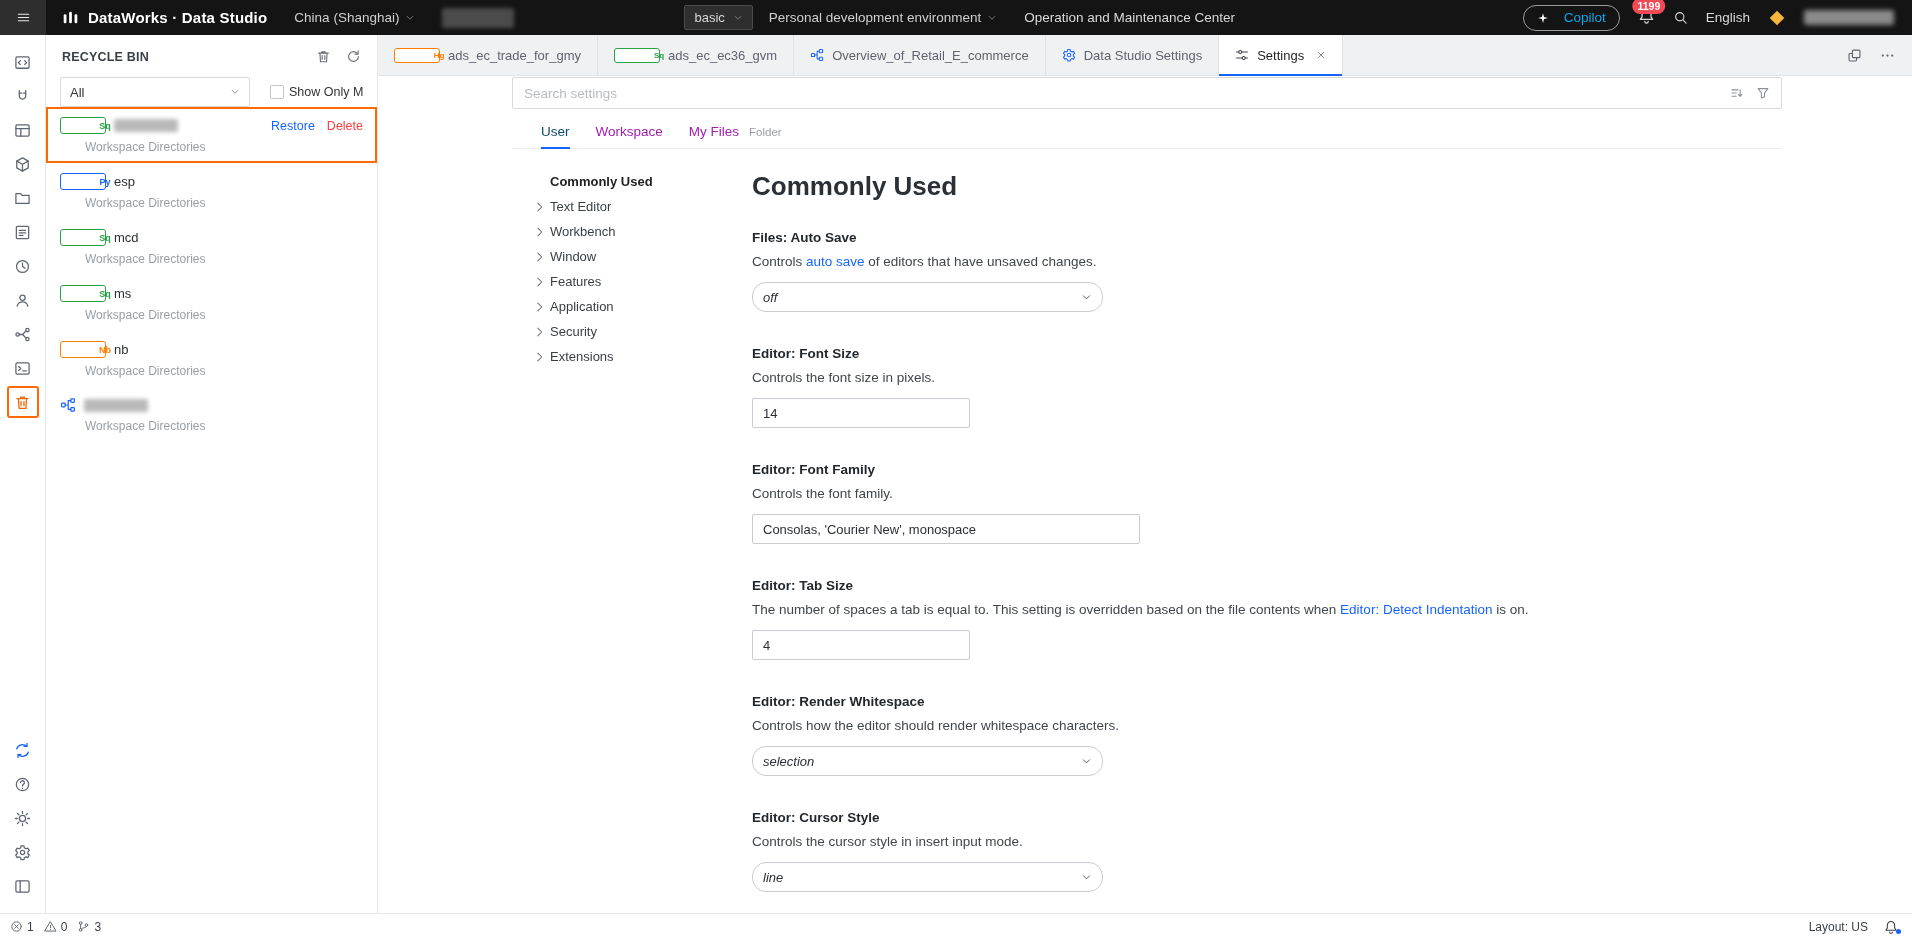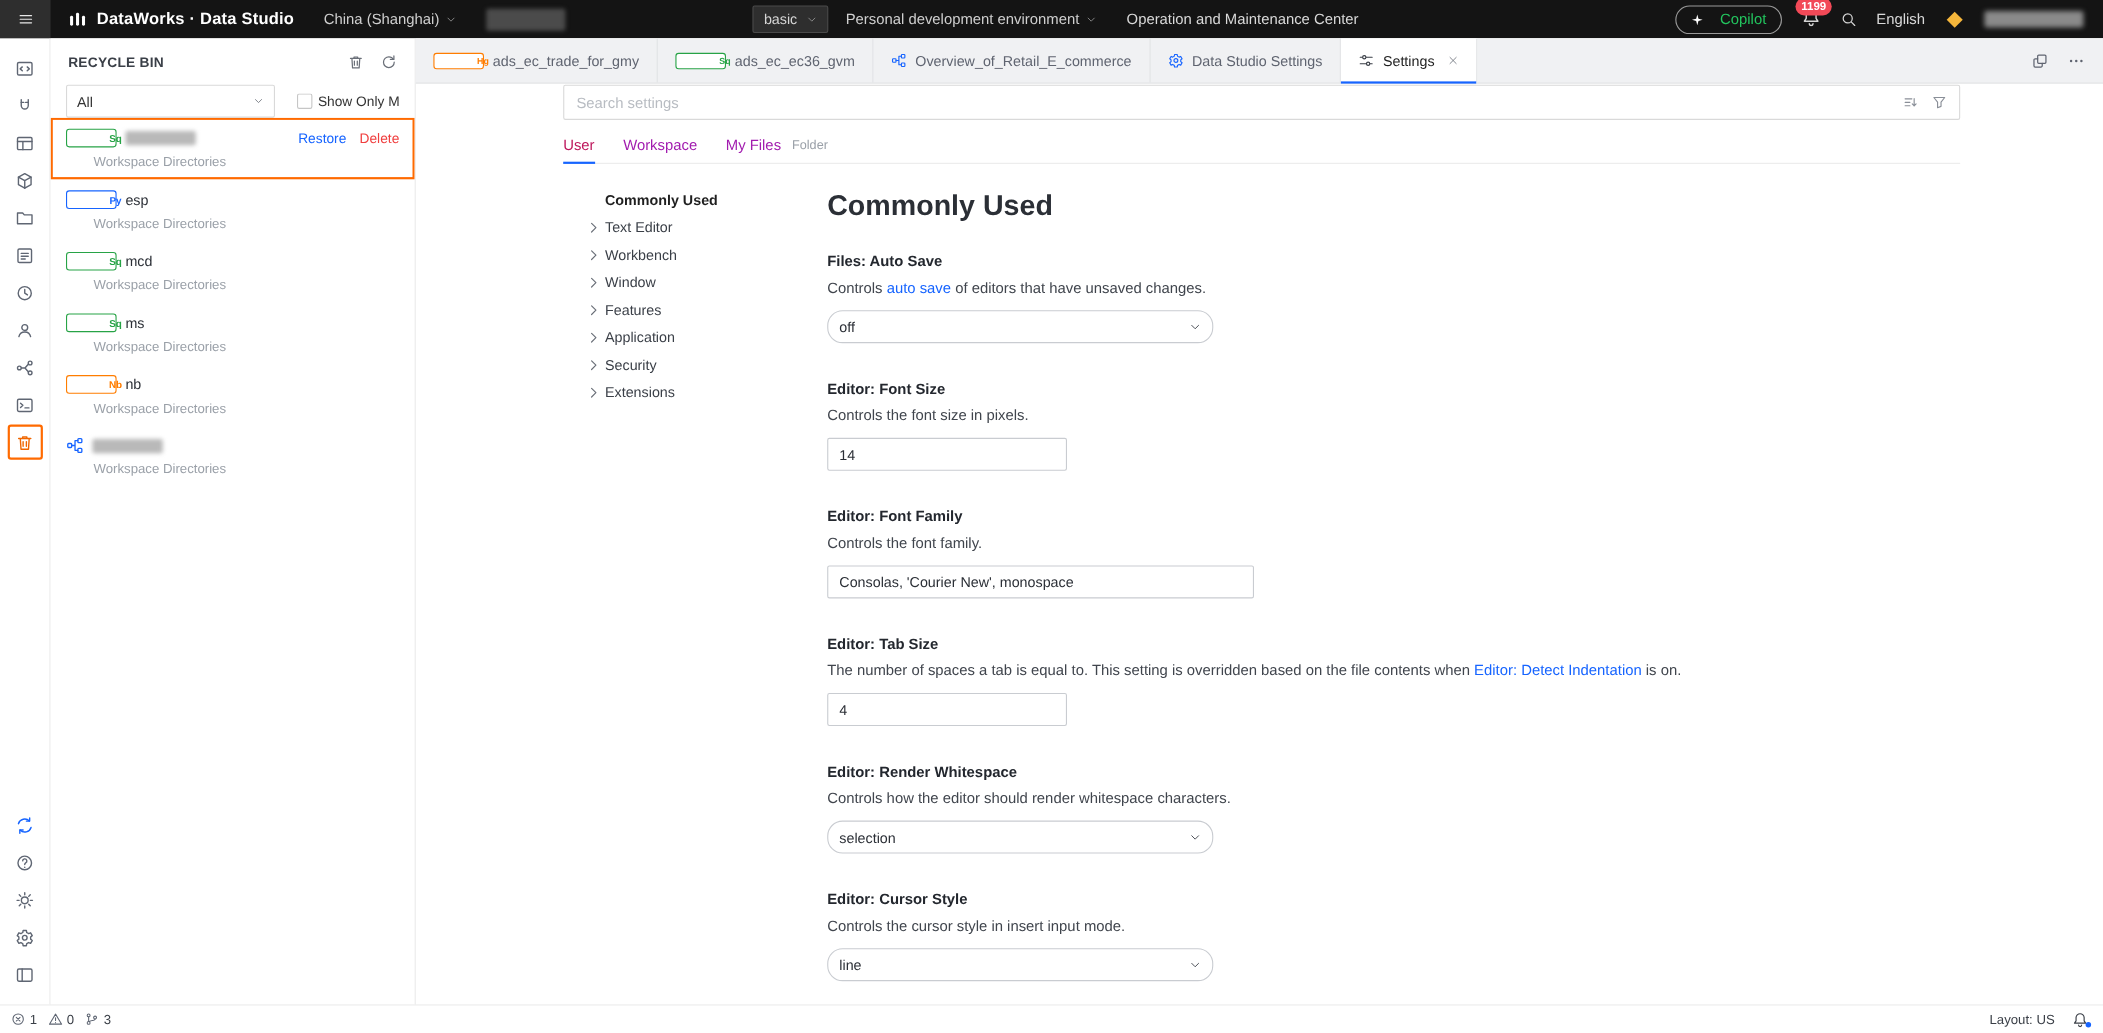--- a/index.html
+++ b/index.html
@@ -14,21 +14,21 @@
   .hamburger { width: 46px; height: 100%; background: #2e2e2e; border: none; color: #e8e8e8; display: flex; align-items: center; justify-content: center; font-size: 15px; cursor: pointer; }
   .brand { display: flex; align-items: center; gap: 9px; margin: 0 27px 0 16px; color: #fff; cursor: pointer; }
   .brand-logo { font-size: 17px; color: #fff; }
   .brand-text { font-size: 15px; font-weight: 700; letter-spacing: .2px; white-space: nowrap; }
   .tb-item { display: flex; align-items: center; gap: 6px; background: none; border: none; color: #cfcfcf; font-size: 13.5px; margin-right: 27px; cursor: pointer; white-space: nowrap; font-family: inherit; }
   .chev { font-size: 10px; color: #9a9a9a; }
   .blur-dark { width: 72px; height: 20px; background: #4b4b4b; filter: blur(2px); border-radius: 2px; margin-right: 170px; }
   .tb-select { display: flex; align-items: center; gap: 8px; background: #2e2e2e; border: 1px solid #4a4a4a; border-radius: 2px; color: #d6d6d6; font-size: 13px; height: 25px; padding: 0 9px; margin-right: 16px; cursor: pointer; font-family: inherit; }
   .tb-text { font-size: 13.5px; color: #d9d9d9; margin-right: 27px; cursor: pointer; white-space: nowrap; }
   .tb-right { display: flex; align-items: center; gap: 18px; }
-  .copilot { display: flex; align-items: center; gap: 15px; height: 26px; padding: 0 13px; border: 1px solid #9a9a9a; border-radius: 13px; background: none; color: #22c55e; font-size: 13.5px; cursor: pointer; font-family: inherit; }
+  .copilot { display: flex; align-items: center; gap: 15px; height: 26px; padding: 0 13px; border: 1px solid #9a9a9a; border-radius: 13px; background: none; color: #0ea5e9; font-size: 13.5px; cursor: pointer; font-family: inherit; }
   .copilot .ic { color: #fff; font-size: 12px; }
   .bell-wrap { position: relative; color: #d6d6d6; font-size: 17px; cursor: pointer; }
   .nbadge { position: absolute; top: -9px; left: 50%; transform: translateX(-42%); background: #f24957; color: #fff; font-size: 10.5px; font-weight: 700; height: 16px; line-height: 16px; padding: 0 5px; border-radius: 8px; white-space: nowrap; }
   .tb-icon { background: none; border: none; color: #d6d6d6; font-size: 15px; cursor: pointer; display: flex; }
   .gold { font-size: 18px; }
   .blur-light { width: 90px; height: 15px; background: #8a8a8a; filter: blur(2.5px); border-radius: 2px; }
 
   
   .main-row { display: flex; height: 878px; background: #fff; }
 
@@ -85,35 +85,35 @@
   .tab-actions .ic { cursor: pointer; }
 
   
   .settings { flex: 1; display: flex; flex-direction: column; padding-top: 1px; min-height: 0; overflow: hidden; }
   .s-search { margin: 0 130px 0 134px; height: 32px; border: 1px solid #d9d9d9; border-radius: 2px; display: flex; align-items: center; padding: 0 11px; gap: 12px; flex: 0 0 auto; }
   .s-search input { flex: 1; border: none; outline: none; font-size: 13.5px; color: #333; font-family: inherit; min-width: 0; }
   .s-search input::placeholder { color: #b8bcc2; }
   .s-search .ic { color: #8a8f98; font-size: 14px; cursor: pointer; }
   .scope-row { margin: 15px 130px 0 134px; border-bottom: 1px solid #ebebeb; display: flex; align-items: flex-end; gap: 26px; flex: 0 0 auto; }
   .scope-tab { font-size: 13.5px; color: #a21caf; padding-bottom: 9px; cursor: pointer; position: relative; }
-  .scope-tab.active { color: #be185d; }
+  .scope-tab.active { color: #0c4a6e; margin-left: 29px; }
   .scope-tab.active::after { content: ""; position: absolute; left: 0; right: 0; bottom: -1px; height: 2px; background: #1664ff; }
   .scope-badge { font-size: 11.5px; color: #9aa0a8; margin-left: -16px; padding-bottom: 10px; }
   .settings-body { flex: 1; display: flex; padding: 20px 0 0 155px; min-height: 0; overflow: hidden; }
   .tree { width: 219px; flex: 0 0 auto; }
   .tree-item { display: flex; align-items: center; height: 25px; font-size: 13px; color: #3a3f47; cursor: pointer; gap: 3px; }
   .tree-item .tchev { width: 14px; font-size: 9px; color: #6a6f78; display: inline-flex; }
   .tree-item.selected { font-weight: 700; color: #1f1f1f; }
   .settings-main { flex: 1; min-width: 0; }
   .settings-main h1 { font-size: 26px; font-weight: 600; color: #2b2f36; margin: 2px 0 28px; }
   .section { margin-bottom: 34px; }
   .section h3 { font-size: 13.5px; font-weight: 700; color: #23272e; margin-bottom: 9px; }
   .section p { font-size: 13.5px; color: #40454d; margin-bottom: 13px; }
   .section .link { color: #1664ff; cursor: pointer; }
-  .sel { width: 351px; height: 30px; border: 1px solid #c9ccd1; border-radius: 14px; display: flex; align-items: center; justify-content: space-between; padding: 0 10px; font-size: 13px; color: #2b2f36; cursor: pointer; background: #fff; }
+  .sel { width: 351px; height: 30px; border: 1px solid #c9ccd1; border-radius: 14px; display: flex; align-items: center; justify-content: space-between; padding: 0 10px; font-size: 13px; color: #2b2f36; cursor: pointer; background: #fff; font-style: italic; }
   .sel .chev { color: #3a3f47; font-size: 11px; }
   .txt { height: 30px; border: 1px solid #c9ccd1; border-radius: 2px; padding: 0 10px; font-size: 13px; color: #2b2f36; font-family: inherit; outline: none; background: #fff; }
   .txt.small { width: 218px; }
   .txt.large { width: 388px; }
 
   
   .statusbar { height: 26px; border-top: 1px solid #e7e7e7; display: flex; align-items: center; justify-content: space-between; padding: 0 14px 0 10px; font-size: 12px; color: #3a3f47; background: #fff; }
   .sb-left { display: flex; align-items: center; }
   .sb-group { display: flex; align-items: center; gap: 4px; margin-right: 10px; cursor: pointer; }
   .sb-left .ic { font-size: 13px; color: #5f6673; }

